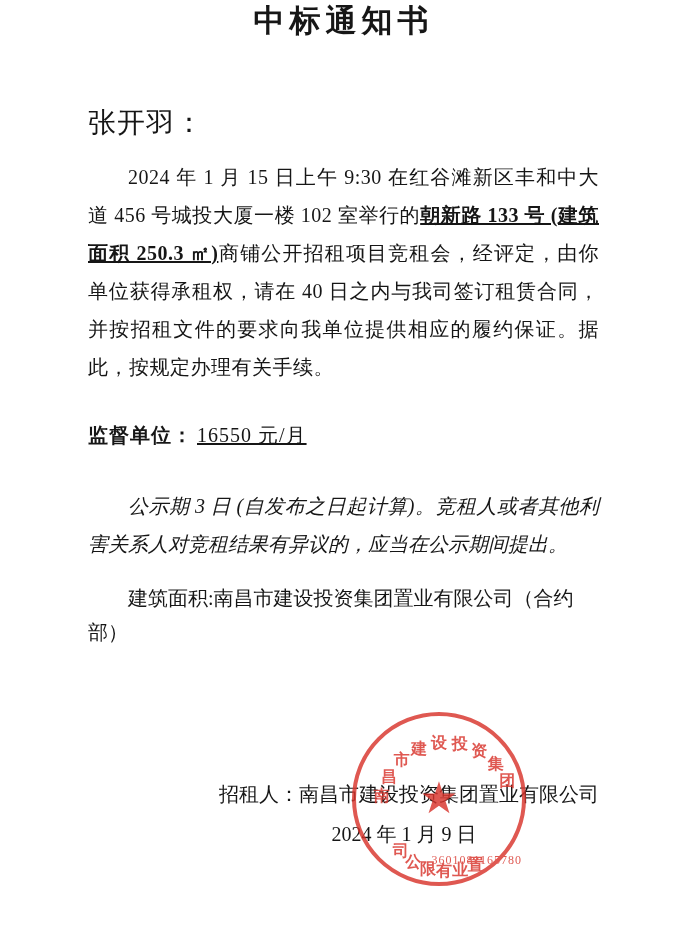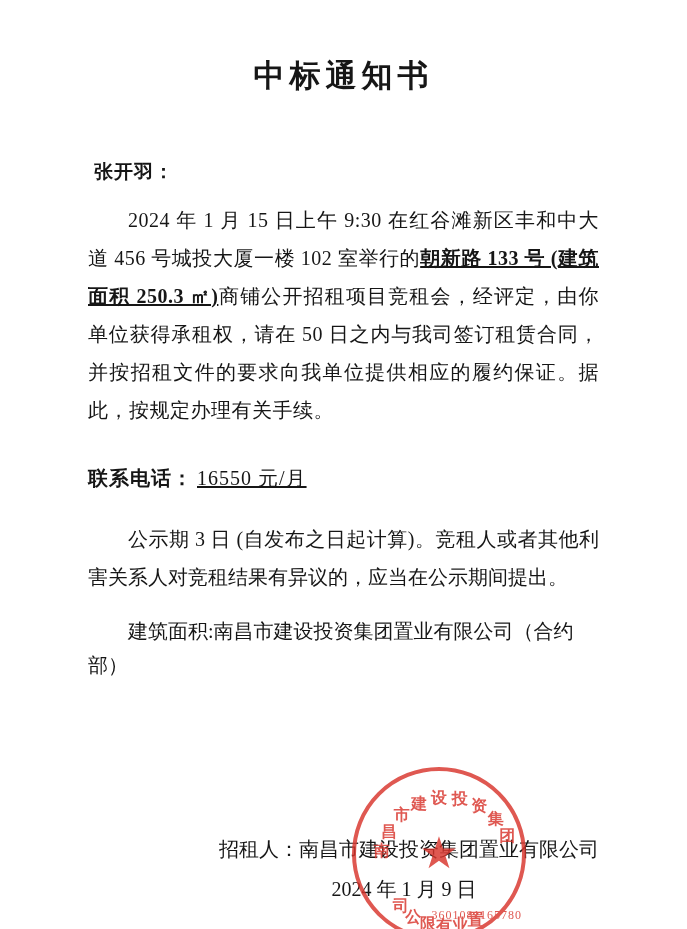--- a/index.html
+++ b/index.html
@@ -20,30 +20,28 @@
     width: 687px;
     height: 929px;
     box-sizing: border-box;
     padding: 0 88px;
   }
   .doc-title {
     text-align: center;
     font-size: 31px;
     font-weight: bold;
     letter-spacing: 5px;
-    margin-top: 55px;
     margin-bottom: 0;
     font-family: "Liberation Serif", "DejaVu Serif", serif;
   }
   .salutation {
     margin-top: 62px;
-    font-size: 19px;
-    font-weight: bold;
+    font-size: 28px;
+    font-weight: normal;
     letter-spacing: 1px;
-    margin-left: 6px;
   }
   .body-block {
     margin-top: 16px;
     font-size: 20px;
     line-height: 38px;
     text-align: justify;
     text-justify: inter-ideograph;
     letter-spacing: 0.5px;
   }
   .indent {
@@ -58,25 +56,26 @@
     font-size: 20px;
     font-weight: bold;
     letter-spacing: 1px;
   }
   .result-value {
     text-decoration: underline;
     font-weight: normal;
     padding: 0 4px;
   }
   .para {
-    margin-top: 28px;
+    margin-top: 38px;
     font-size: 20px;
     line-height: 38px;
     text-align: justify;
     text-justify: inter-ideograph;
+    font-style: italic;
   }
   .info-line {
     margin-top: 18px;
     font-size: 20px;
     line-height: 34px;
   }
   .signature-block {
     position: absolute;
     right: 88px;
     bottom: 75px;
@@ -140,23 +139,23 @@
 </style>
 </head>
 <body>
 
 <div class="page">
 
   <div class="doc-title">中标通知书</div>
 
   <div class="salutation">张开羽：</div>
 
-  <div class="body-block indent"><span>2024 年 1 月 15 日上午 9:30 在红谷滩新区丰和中大道 456 号城投大厦一楼 102 室举行的</span><span class="u">朝新路 133 号 (建筑面积 250.3 ㎡)</span><span>商铺公开招租项目竞租会，经评定，由你单位获得承租权，请在 50 日之内与我司签订租赁合同，并按招租文件的要求向我单位提供相应的履约保证。据此，按规定办理有关手续。</span></div>
+  <div class="body-block indent"><span>2024 年 1 月 15 日上午 9:30 在红谷滩新区丰和中大道 456 号城投大厦一楼 102 室举行的</span><span class="u">朝新路 133 号 (建筑面积 250.3 ㎡)</span><span>商铺公开招租项目竞租会，经评定，由你单位获得承租权，请在 40 日之内与我司签订租赁合同，并按招租文件的要求向我单位提供相应的履约保证。据此，按规定办理有关手续。</span></div>
 
-  <div class="result-line"><span>联系电话：</span><span class="result-value">16550 元/月</span></div>
+  <div class="result-line"><span>监督单位：</span><span class="result-value">16550 元/月</span></div>
 
   <div class="para indent">公示期 3 日 (自发布之日起计算)。竞租人或者其他利害关系人对竞租结果有异议的，应当在公示期间提出。</div>
 
   <div class="info-line indent">建筑面积:南昌市建设投资集团置业有限公司（合约部）</div>
 
   <div class="seal">
     <div class="seal-text">
       <span style="transform: rotate(-72deg) translate(-8px,-66px) rotate(72deg);">南</span>
       <span style="transform: rotate(-54deg) translate(-8px,-66px) rotate(54deg);">昌</span>
       <span style="transform: rotate(-36deg) translate(-8px,-66px) rotate(36deg);">市</span>

